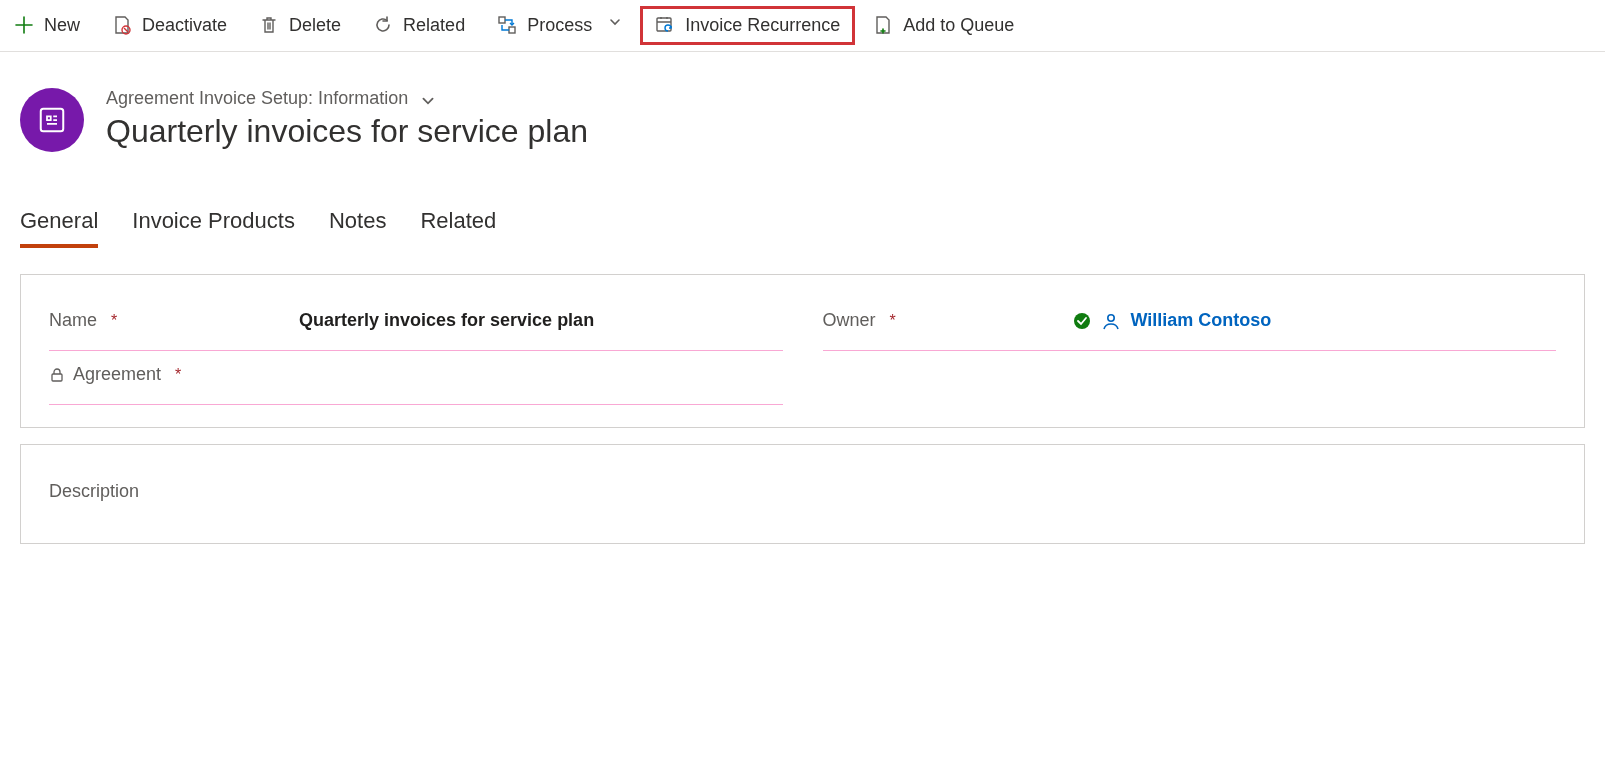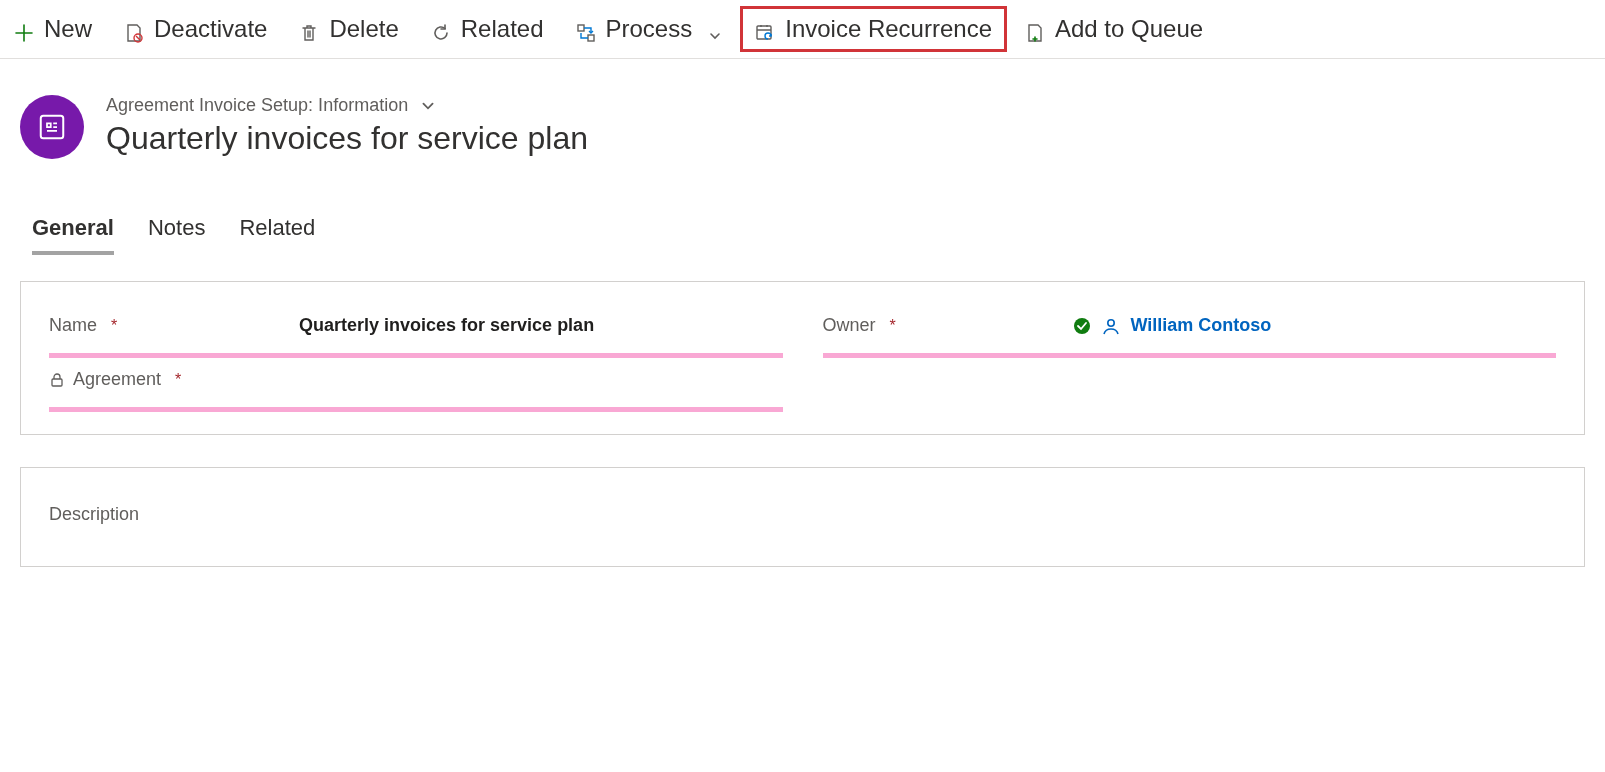--- a/index.html
+++ b/index.html
@@ -13,25 +13,25 @@
   
   .command-bar {
     display: flex;
     align-items: center;
     padding: 6px 0;
     border-bottom: 1px solid #e1dfdd;
     gap: 4px;
   }
   .cmd {
     display: flex;
-    align-items: flex-end;
+    align-items: flex-start;
     padding: 8px 14px;
     gap: 10px;
     cursor: pointer;
-    font-size: 24px;
+    font-size: 18px;
     color: #323130;
     white-space: nowrap;
   }
   .cmd .ico { width: 20px; height: 20px; display:flex; align-items:center; justify-content:center; }
   .cmd.highlighted { border: 3px solid #d13438; padding: 6px 12px; }
   .chev-down { margin-left: 6px; }
   svg { display:block; }
   
   .record-header {
     display: flex;
@@ -41,65 +41,65 @@
   }
   .entity-icon {
     width: 64px; height: 64px;
     border-radius: 50%;
     background: #7719aa;
     display:flex; align-items:center; justify-content:center;
     flex-shrink:0;
   }
   .header-text { display:flex; flex-direction:column; gap:4px; }
   .form-switcher {
-    display:flex; align-items:center; gap:12px;
+    display:flex; align-items:flex-end; gap:12px;
     color:#605e5c; font-size:18px; cursor:pointer;
   }
   .record-title { font-size:32px; font-weight:400; color:#323130; }
   
   .tabs {
     display:flex; gap:34px;
     padding: 56px 20px 0 20px;
     border-bottom: none;
   }
   .tab {
     font-size:22px; padding-bottom:10px; cursor:pointer; color:#323130;
   }
-  .tab.active { font-weight:700; border-bottom:4px solid #a3a3a3;margin-left:12px; }
+  .tab.active { font-weight:400; border-bottom:4px solid #c2410c; }
   
   .section {
     margin: 26px 20px 0 20px;
     border: 1px solid #d2d0ce;
     padding: 22px 28px;
   }
   .row {
     display:flex; gap:40px;
   }
   .field {
     display:flex; align-items:center;
     flex:1;
-    border-bottom:5px solid #f9a8d4;
+    border-bottom:1px solid #f9a8d4;
     padding: 8px 0 14px 0;
     min-height:54px;
   }
   .field.no-underline { border-bottom:none; }
   .label-col {
     display:flex; align-items:center; gap:8px;
     width: 250px; flex-shrink:0;
     color:#605e5c; font-size:18px;
   }
   .req { color:#a4262c; margin-left:6px; font-size:16px; }
   .value-col {
     flex:1; display:flex; align-items:center; gap:10px;
     font-size:18px;
   }
   .value-col.bold { font-weight:700; color:#201f1e; }
   .link { color:#0064bf; font-weight:700; cursor:pointer; }
   .lock-ico, .doc-ico, .user-ico, .check-ico { display:flex; align-items:center; }
-  .section + .section { margin-top: 32px; }
+  .section + .section { margin-top: 16px; }
   .desc-value { font-weight:700; font-size:18px; color:#201f1e; }
 </style>
 </head>
 <body>
 
 <div class="command-bar">
 
   <div class="cmd">
     <span class="ico">
       <svg width="20" height="20" viewBox="0 0 20 20">
@@ -196,20 +196,21 @@
             <path d="M3 5l4 4 4-4" fill="none" stroke="#605e5c" stroke-width="1.6" stroke-linecap="round"></path>
           </svg>
       </span>
     </div>
     <div class="record-title">Quarterly invoices for service plan</div>
   </div>
 </div>
 
 <div class="tabs">
   <div class="tab active">General</div>
+  <div class="tab">Invoice Products</div>
   <div class="tab">Notes</div>
   <div class="tab">Related</div>
 </div>
 
 <div class="section">
   <div class="row">
 
     <div class="field">
       <div class="label-col">
         <span>Name</span>

